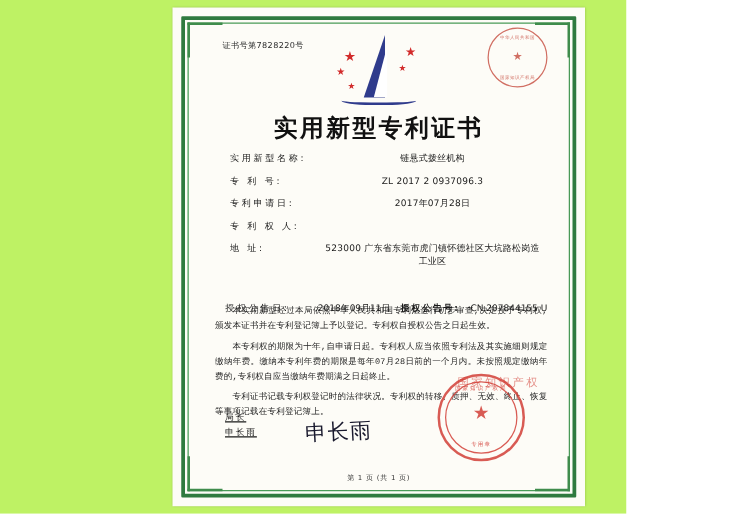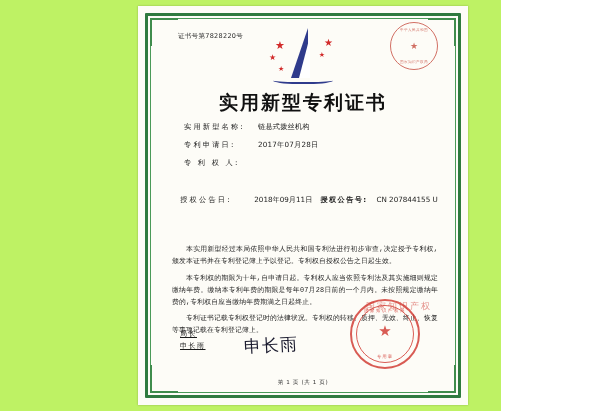--- a/index.html
+++ b/index.html
@@ -191,20 +191,21 @@
   .field-label {
     width: 74px;
     flex: 0 0 74px;
     letter-spacing: 2.2px;
     white-space: nowrap;
   }
   .field-value {
     flex: 1;
     letter-spacing: 0.2px;
     word-break: break-all;
+    text-align: center;
   }
   .field-row.two-col {
     justify-content: center;
     margin-top: 27px;
   }
   .field-row .field-label2 {
     width: 56px;
     flex: 0 0 56px;
     letter-spacing: 1.4px;
     white-space: nowrap;
@@ -359,30 +360,38 @@
     <div id="doc-title">实用新型专利证书</div>
 
     <div id="fields">
 
       <div class="field-row">
         <span class="field-label">实用新型名称:</span>
         <span class="field-value">链悬式拨丝机构</span>
       </div>
 
 
+      <div class="field-row">
+        <span class="field-label">专 利 号:</span>
+        <span class="field-value">ZL 2017 2 0937096.3</span>
+      </div>
 
       <div class="field-row">
         <span class="field-label">专利申请日:</span>
         <span class="field-value">2017年07月28日</span>
       </div>
 
       <div class="field-row">
         <span class="field-label">专 利 权 人:</span>
       </div>
 
+      <div class="field-row">
+        <span class="field-label">地    址:</span>
+        <span class="field-value">523000 广东省东莞市虎门镇怀德社区大坑路松岗造工业区</span>
+      </div>
 
       <div class="field-row two-col">
         <span class="field-label">授权公告日:</span>
         <span class="field-value2">2018年09月11日</span>
         <span class="field-label2">授权公告号:</span>
         <span class="field-value2">CN 207844155 U</span>
       </div>
 
     </div>
 

